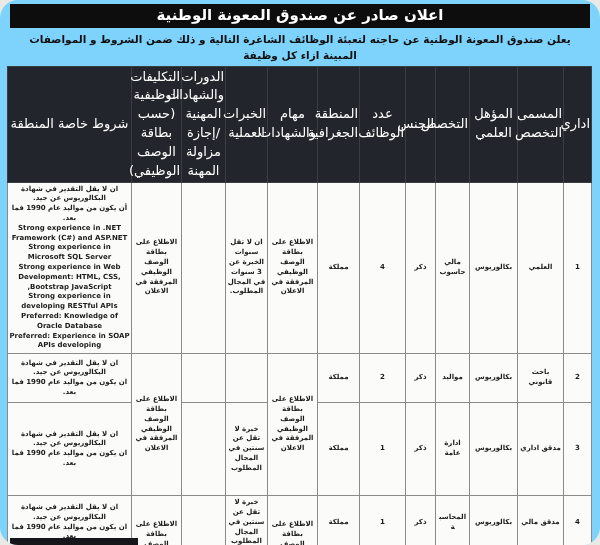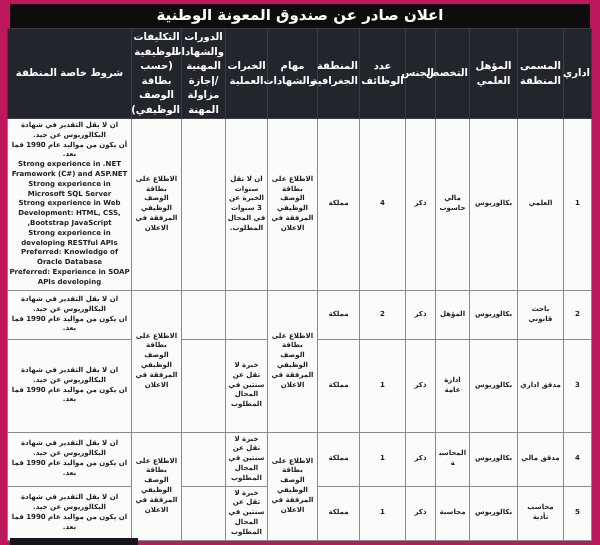--- a/index.html
+++ b/index.html
@@ -1,34 +1,35 @@
 <!DOCTYPE html>
 <html lang="ar" dir="rtl"><head>
 <meta charset="utf-8">
 <style>
   html,body{margin:0;padding:0;background:#e9e9e6;}
   .page{
     position:relative;width:600px;height:545px;overflow:hidden;
-    background:#be185d;font-family:"DejaVu Sans",sans-serif;direction:rtl;
+    background:#7dd3fc;font-family:"DejaVu Sans",sans-serif;direction:rtl;
     box-sizing:border-box;
+    border-radius:18px;
   }
   .title-bar{
     margin:4px 10px 0 10px;background:#0d0d0d;color:#ffffff;
     text-align:center;font-weight:bold;font-size:15px;line-height:22px;height:24px;
   }
   .subtitle{
     color:#0f0f0f;font-weight:bold;font-size:10.5px;line-height:1.55;
     text-align:center;padding:3px 14px 2px 14px;
   }
   table.ad{
     border-collapse:collapse;table-layout:fixed;width:584px;margin:0 8px;
     background:#fbfbf9;
   }
   table.ad th{
-    background:#22252b;color:#ffffff;font-weight:bold;font-size:10px;
+    background:#22252b;color:#ffffff;font-weight:normal;font-size:13px;
     border:1px solid #3a3d42;padding:1px;vertical-align:middle;line-height:1.45;
     height:84px;
   }
   table.ad td{
     border:1px solid #8a8a88;background:#fbfbf9;color:#1c1c1c;
     font-weight:bold;font-size:7px;line-height:1.4;text-align:center;
     vertical-align:middle;padding:2px 1px;white-space:pre-line;word-wrap:break-word;
   }
   tr.r1 td{height:166px;}
   tr.r2 td{height:44px;}
@@ -43,41 +44,42 @@
     position:absolute;left:10px;bottom:0px;width:128px;height:7px;background:#15151a;
   }
 </style>
 </head>
 <body>
 
 <div class="page">
 
   <div class="title-bar">اعلان صادر عن صندوق المعونة الوطنية</div>
 
+  <div class="subtitle">يعلن صندوق المعونة الوطنية عن حاجته لتعبئة الوظائف الشاغرة التالية و ذلك ضمن الشروط و المواصفات المبينة ازاء كل وظيفة</div>
 
   <table class="ad">
     <colgroup>
       <col style="width:28px">
         <col style="width:46px">
         <col style="width:48px">
       <col style="width:34px">
         <col style="width:30px">
         <col style="width:46px">
       <col style="width:42px">
         <col style="width:50px">
         <col style="width:42px">
       <col style="width:44px">
         <col style="width:50px">
         <col style="width:124px">
     </colgroup>
 
     <tbody>
         <tr>
       <th>اداري</th>
-      <th>المسمى المنطقة</th>
+      <th>المسمى التخصص</th>
       <th>المؤهل العلمي</th>
       <th>التخصص</th>
       <th>الجنس</th>
       <th>عدد الوظائف</th>
       <th>المنطقة الجغرافية</th>
       <th>مهام والشهادات</th>
       <th>الخبرات العملية</th>
       <th>الدورات والشهادات المهنية /إجازة مزاولة المهنة</th>
       <th>التكليفات الوظيفية (حسب بطاقة الوصف الوظيفي)</th>
       <th>شروط خاصة المنطقة</th>
@@ -102,21 +104,21 @@
 Strong experience in Web Development: HTML, CSS, Bootstrap JavaScript,
 Strong experience in developing RESTful APIs
 Preferred: Knowledge of Oracle Database
 Preferred: Experience in SOAP APIs developing</td>
     </tr>
 
     <tr class="r2">
       <td class="num">2</td>
       <td class="jobtitle">باحث قانوني</td>
       <td class="qual">بكالوريوس</td>
-      <td>المؤهل</td>
+      <td>مواليد</td>
       <td>ذكر</td>
       <td class="num">2</td>
       <td>مملكة</td>
       <td rowspan="2">الاطلاع على بطاقة الوصف الوظيفي المرفقة في الاعلان</td>
       <td></td>
       <td></td>
       <td rowspan="2">الاطلاع على بطاقة الوصف الوظيفي المرفقة في الاعلان</td>
       <td class="cond">ان لا يقل التقدير في شهادة البكالوريوس عن جيد.
 ان يكون من مواليد عام 1990 فما بعد.</td>
     </tr>

